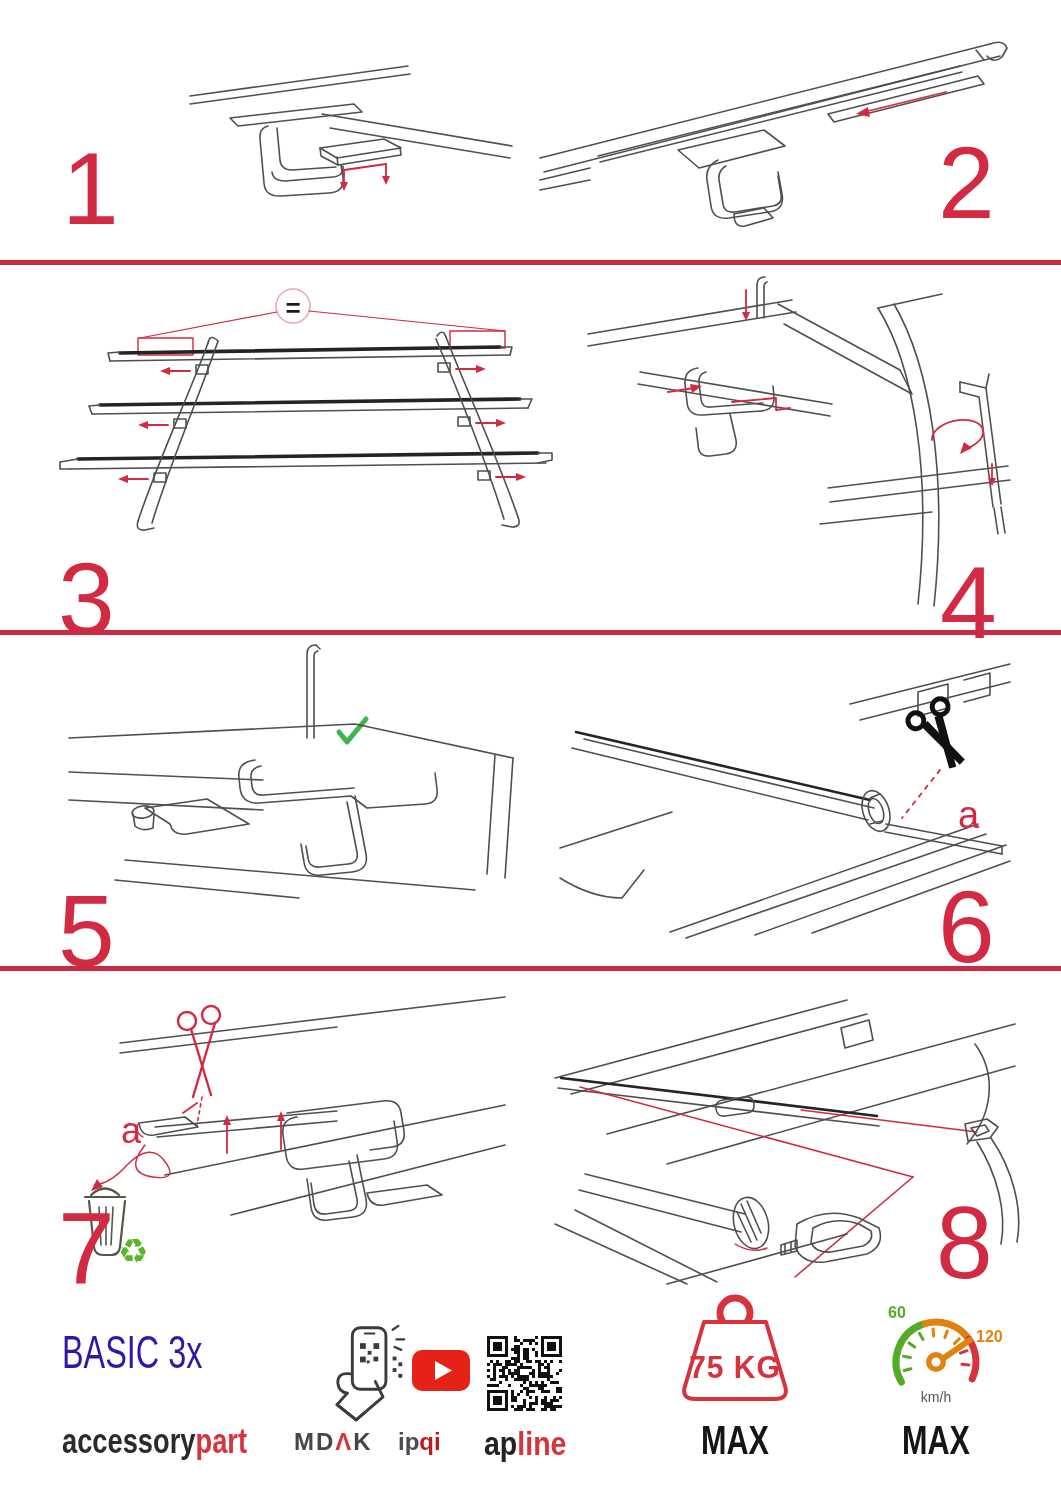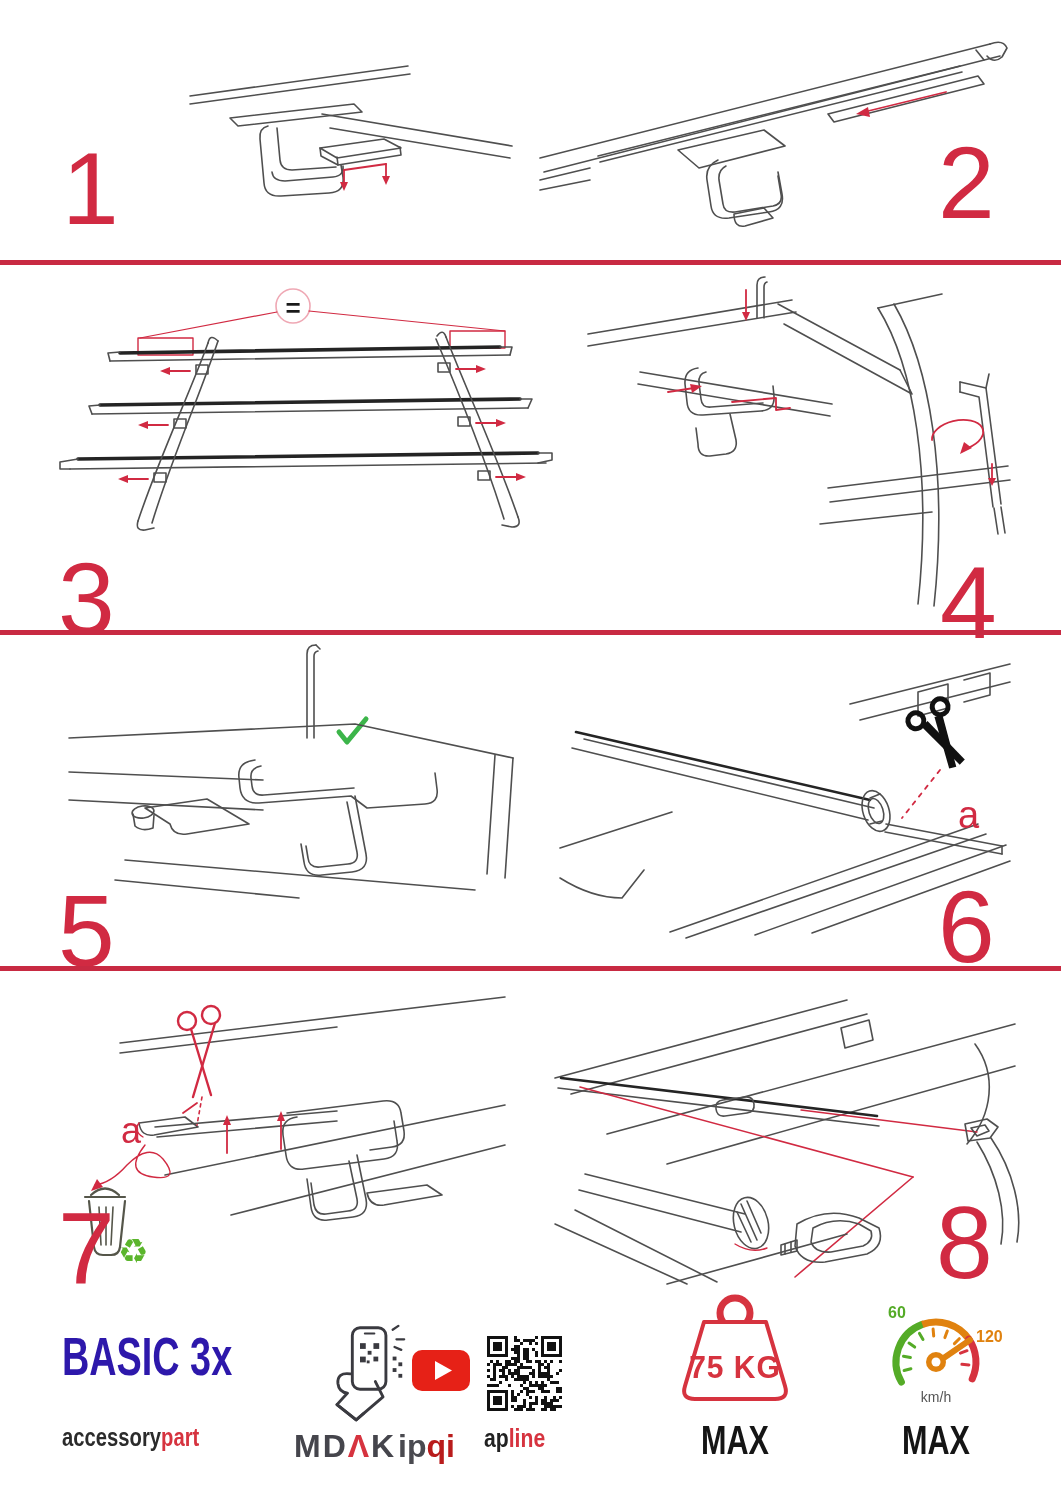--- a/index.html
+++ b/index.html
@@ -10,22 +10,22 @@
   .stepnum{position:absolute;color:#d12a42;font-size:102px;line-height:1;
            font-weight:400;letter-spacing:-2px;}
   svg{overflow:visible;display:block;}
   .sk{stroke:#4f4f4f;stroke-width:1.6;fill:none;stroke-linecap:round;stroke-linejoin:round;}
   .skd{stroke:#242424;stroke-width:3.6;fill:none;stroke-linecap:round;}
   .red{stroke:#d12a42;stroke-width:1.8;fill:none;stroke-linecap:round;stroke-linejoin:round;}
   .redf{fill:#d12a42;stroke:none;}
   .pink{stroke:#efa8b4;stroke-width:1.6;fill:none;}
   .grn{stroke:#3cb54a;stroke-width:5;fill:none;stroke-linecap:round;stroke-linejoin:round;}
   .cond{display:inline-block;transform:scale(.9,1.28);transform-origin:0 0;}
-  .brandline{font-size:23px;font-weight:bold;letter-spacing:0;}
-  .footer-label{font-size:32px;font-weight:bold;color:#45454c;}
+  .brandline{font-size:31px;font-weight:bold;letter-spacing:0;}
+  .footer-label{font-size:24px;font-weight:bold;color:#45454c;}
   .max{font-size:36px;font-weight:bold;color:#151515;
        display:inline-block;transform:scale(.85,1.15);transform-origin:50% 0;}
 </style>
 </head>
 <body>
 
 <div class="page">
 
   <div class="stepnum" style="left:62px;top:138px;">1</div>
 
@@ -306,21 +306,21 @@
     <path class="sk" d="M252,242 q30,-18 62,-6 l20,10 q6,18 -12,26 l-42,8 q-24,2 -30,-16 Z"></path>
     <path class="sk" d="M268,246 q22,-12 46,-4 l12,7 q3,10 -8,15 l-32,6 q-16,1 -20,-10 Z"></path>
     <path class="sk" d="M252,258 l-16,5 v10 l16,-4 Z"></path>
     <path class="sk" d="M240,262 v10 M246,260 v10"></path>
     <path class="sk" d="M10,242 L142,302"></path>
     <path class="sk" d="M30,228 L172,300"></path>
     <path class="sk" d="M122,302 L302,252"></path>
   </svg>
   <div class="stepnum" style="left:936px;top:1192px;">8</div>
 
-  <div class="abs" style="left:62px;top:1326px;color:#2d18ab;font-size:42px;font-weight:bold;white-space:nowrap;">
+  <div class="abs" style="left:62px;top:1326px;color:#2d18ab;font-size:36px;font-weight:normal;white-space:nowrap;">
     <span class="cond">BASIC 3x</span>
   </div>
 
   <div class="abs brandline" style="left:62px;top:1422px;white-space:nowrap;">
     <span class="cond" style="transform:scale(.88,1.12);">
       <span style="color:#2b2b2b;">accessory</span><span style="color:#d6333f;">part</span>
     </span>
   </div>
 
   <svg class="abs" style="left:312px;top:1322px;" width="96" height="98" viewBox="0 0 100 102">

